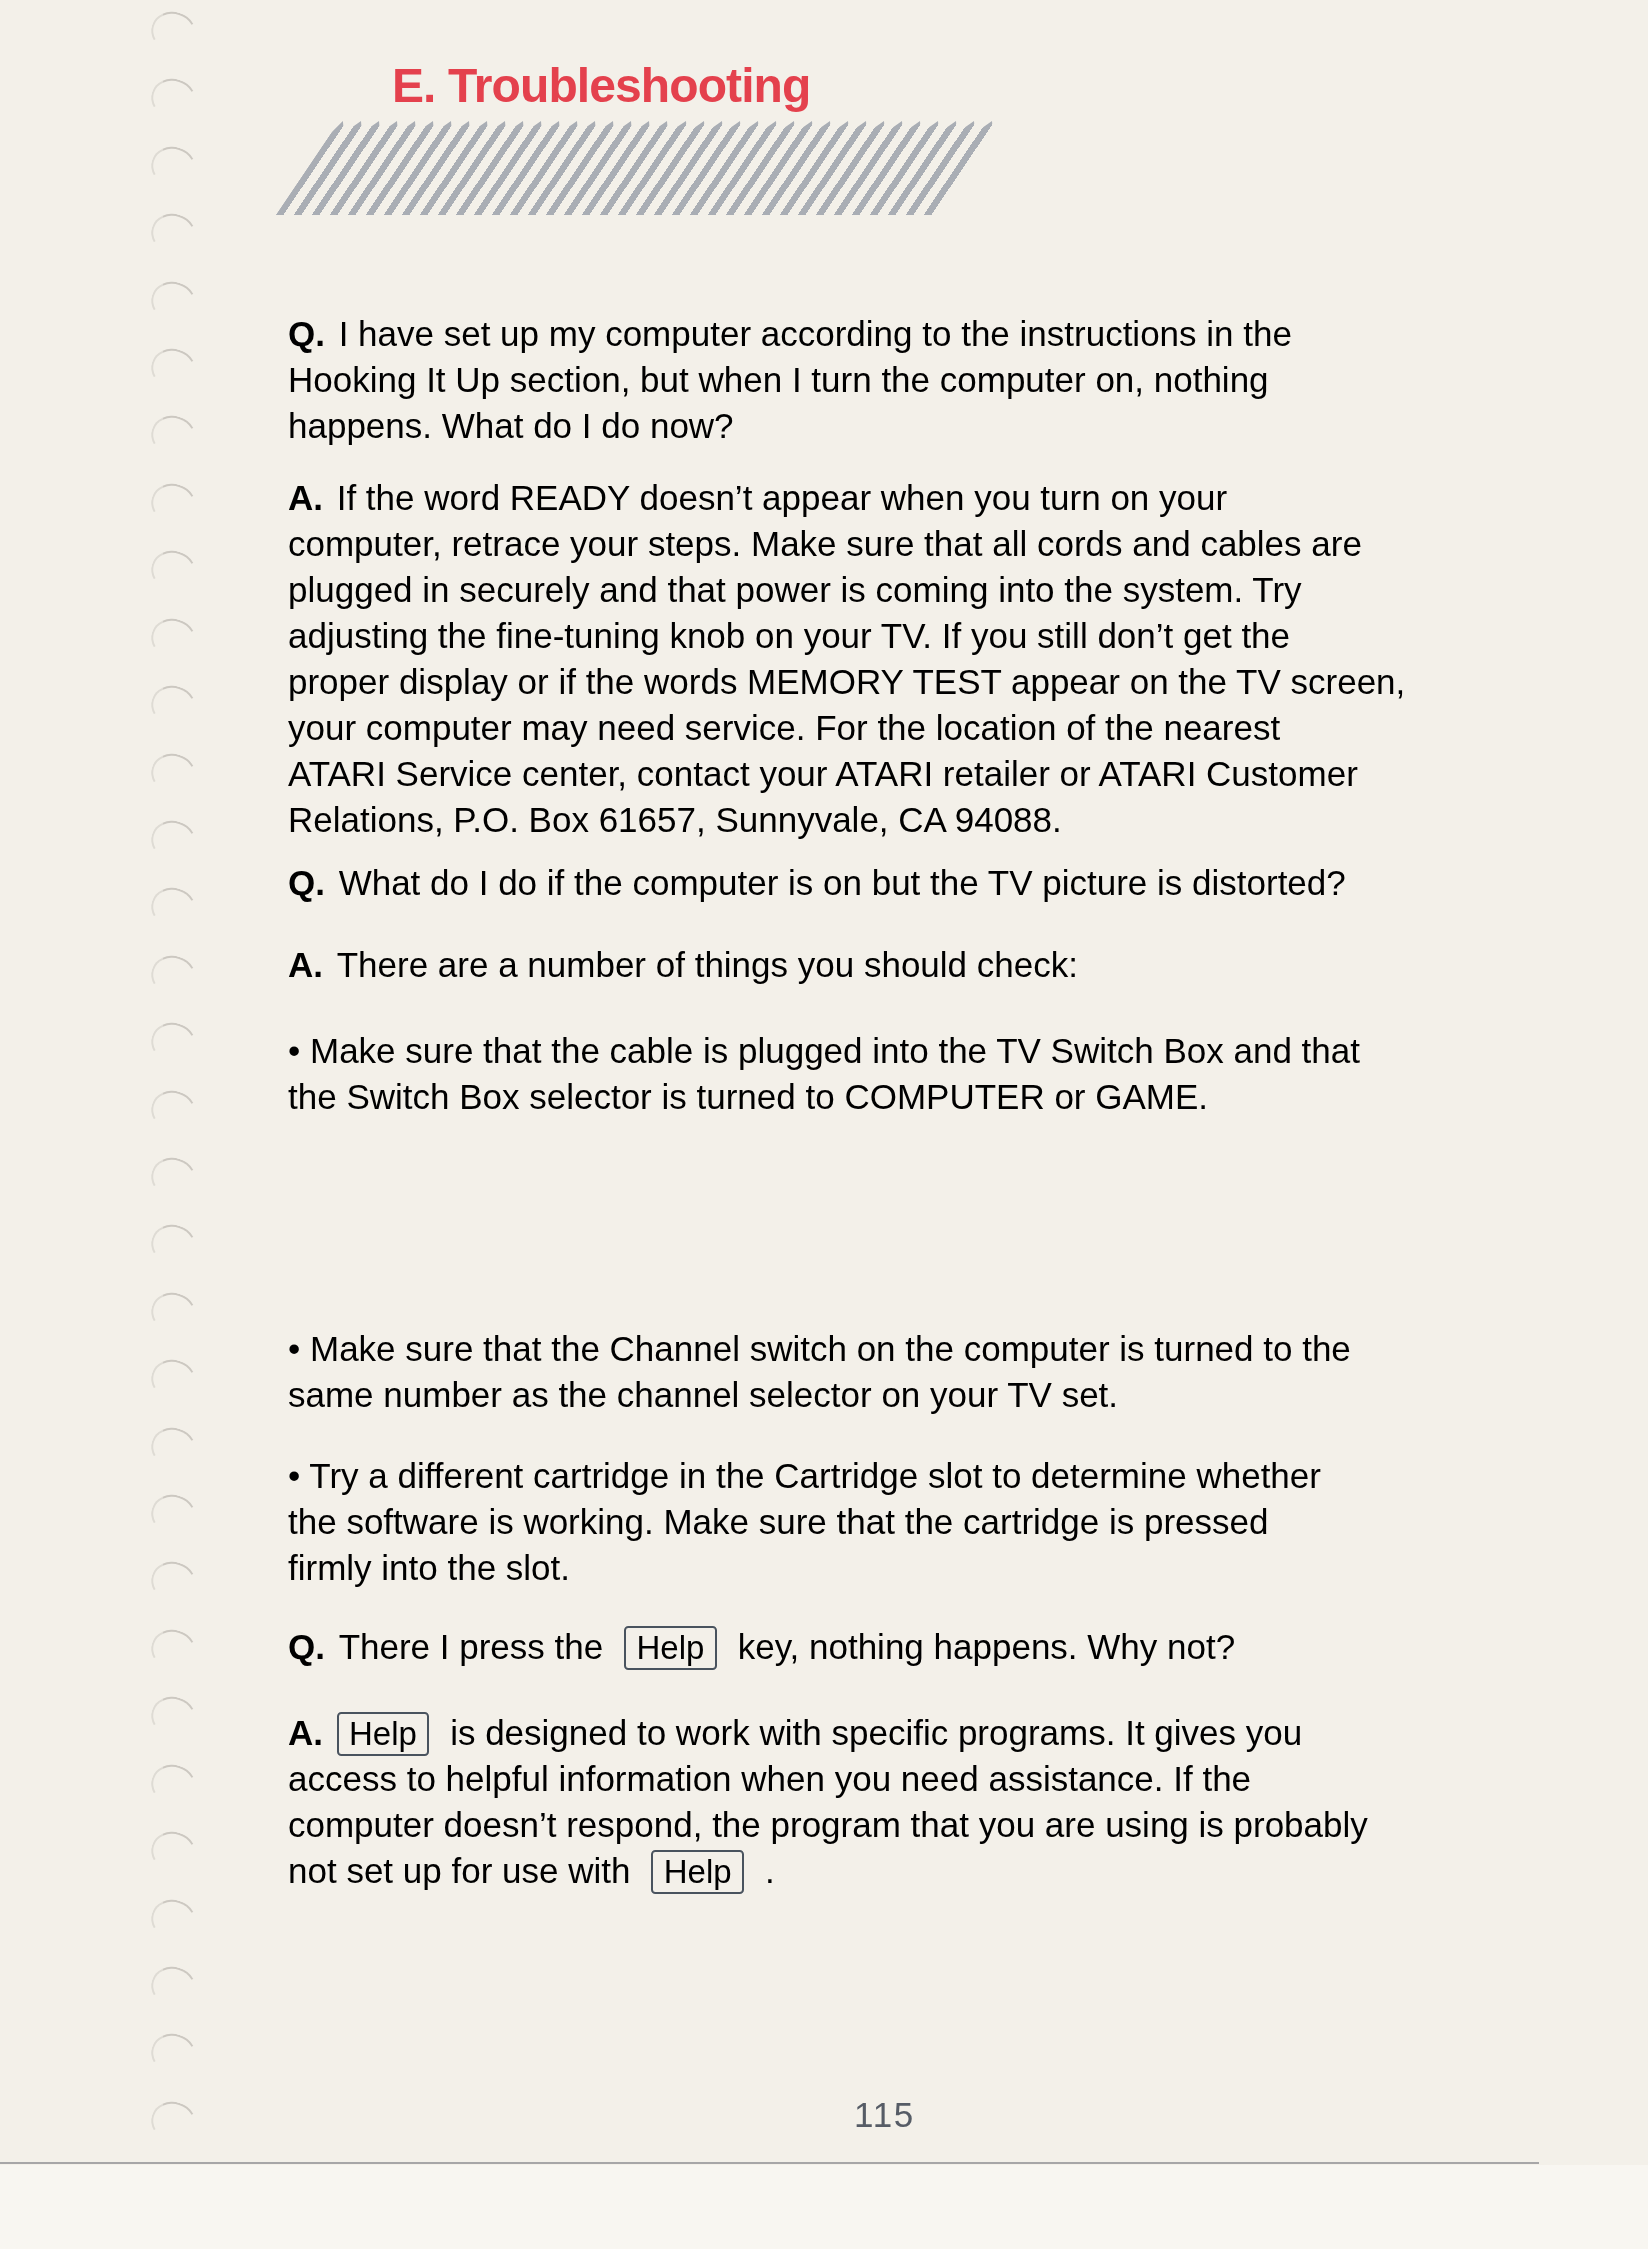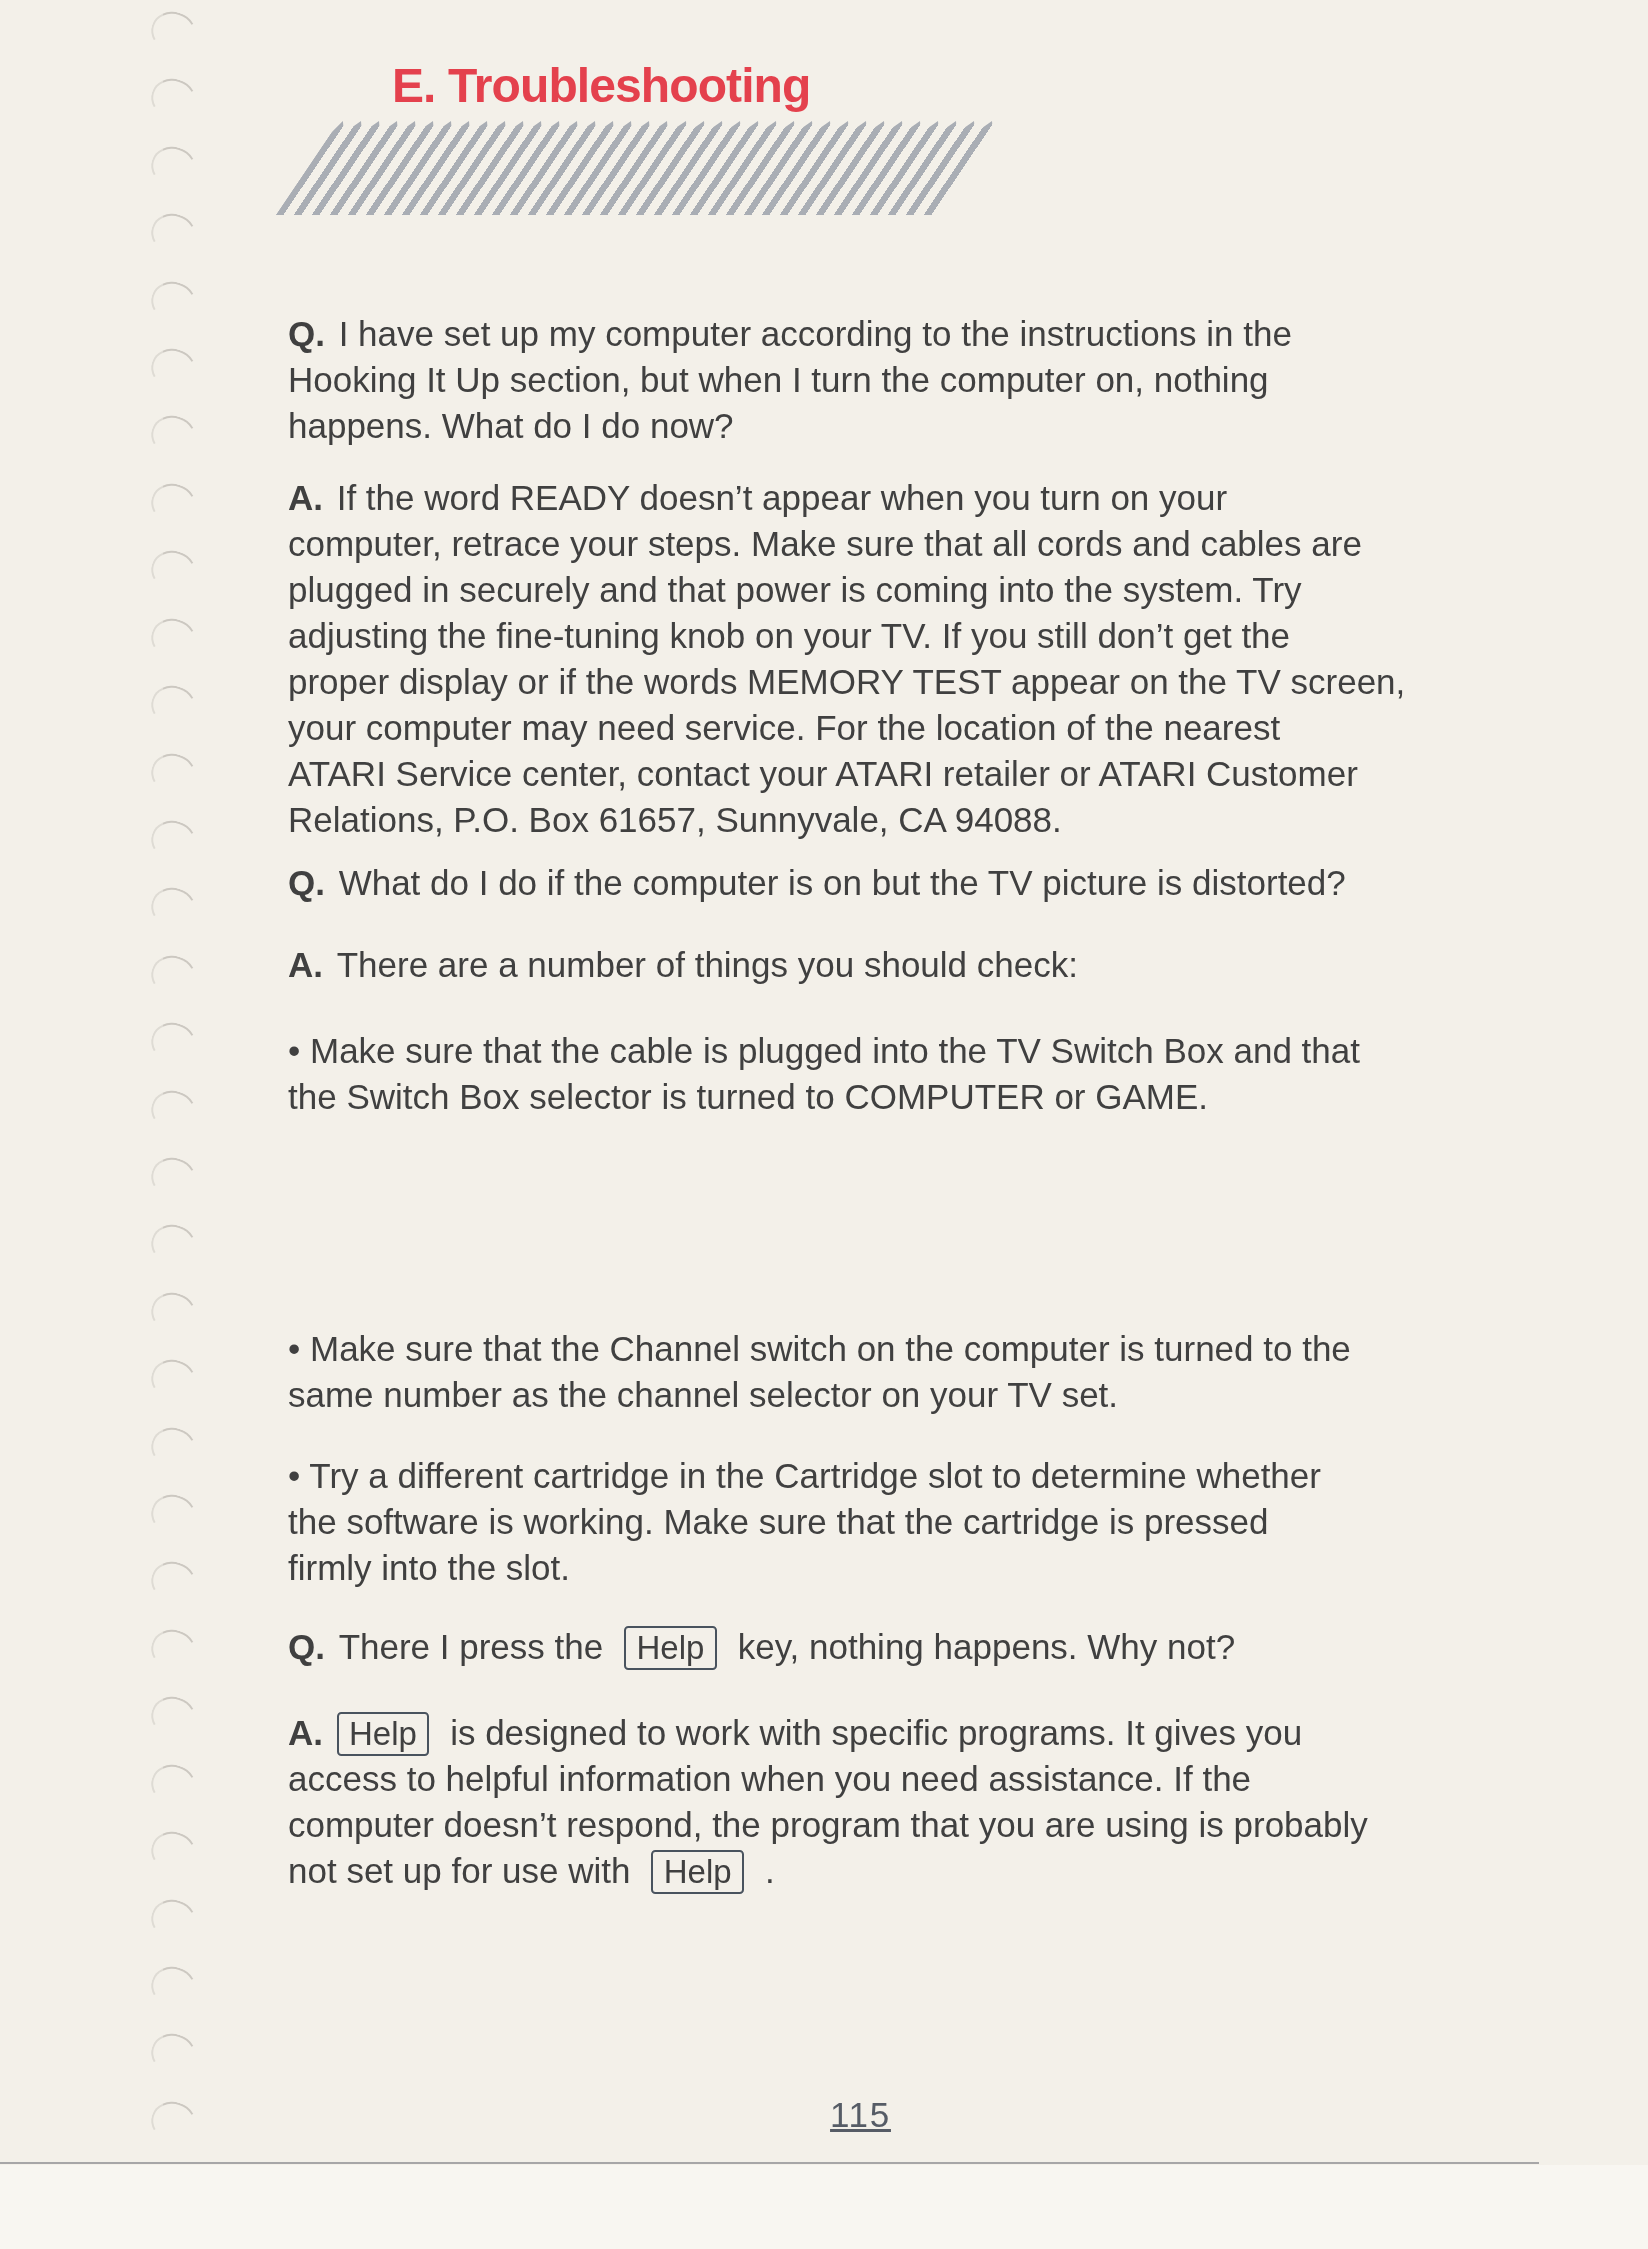--- a/index.html
+++ b/index.html
@@ -33,37 +33,37 @@
     position:absolute;left:151px;width:41px;height:36px;
     border:2.6px solid transparent;
     border-top-color:#ccc8c1;
     border-left-color:#dedbd4;
     border-radius:50%;
     transform:rotate(18deg);
   }
   
   .para{
     position:absolute;left:288px;width:1271px;
-    font-size:35px;line-height:46px;color:#404040;
+    font-size:35px;line-height:46px;color:#000000;
     white-space:pre-line;
   }
   .qa-label{font-weight:700;margin-right:13.7px;white-space:normal;}
   .keycap{
     display:inline-block;
     border:2.6px solid #49535e;border-radius:4.3px;
     padding:0 10.3px;margin:0 21px;
     line-height:40px;font-size:33px;
     white-space:normal;
   }
   .keycap.first{margin-left:0;}
   .tail{white-space:normal;}
   
   .page-number{
-    position:absolute;left:783px;top:2095px;width:155px;
-    text-align:center;font-size:35px;color:#565c66;letter-spacing:1.7px;text-decoration:underline;
+    position:absolute;left:760px;top:2095px;width:155px;
+    text-align:right;font-size:35px;color:#565c66;letter-spacing:1.7px;
   }
   .page-edge-line{
     position:absolute;left:0;top:2162px;width:1539px;height:1.7px;
     background:#8e8e90;opacity:.75;
   }
   .bottom-strip{
     position:absolute;left:0;top:2165px;width:1649px;height:85px;
     background:#f8f6f1;
   }
 </style>

